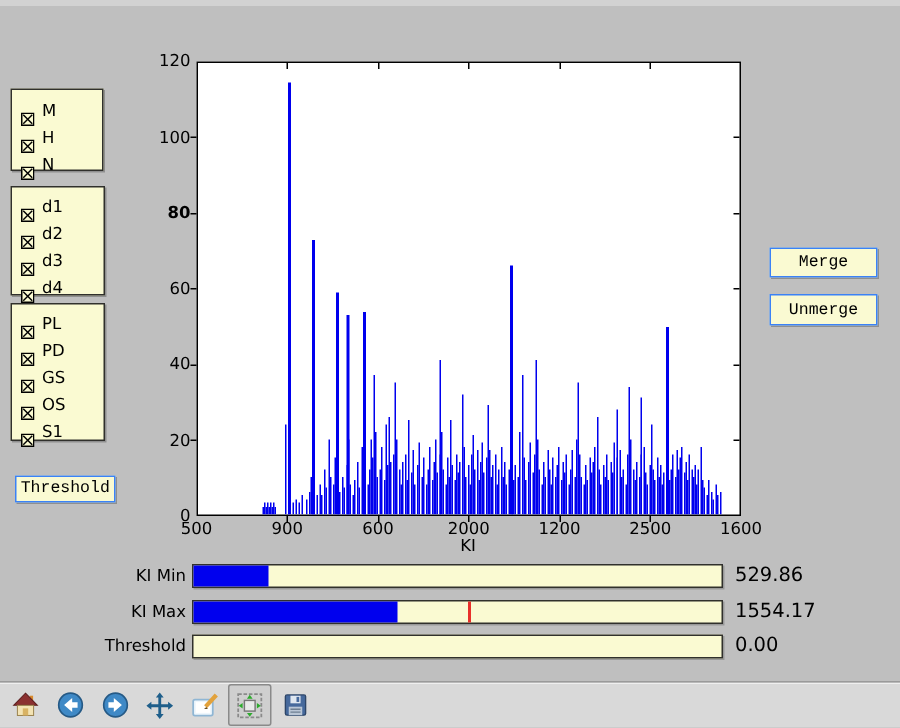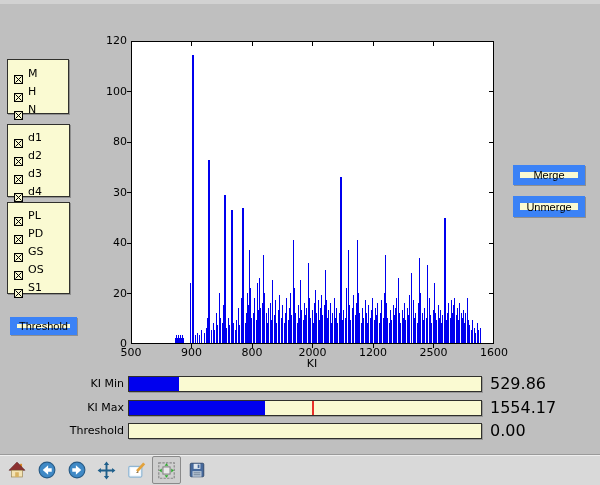--- a/index.html
+++ b/index.html
@@ -31,39 +31,39 @@
     background:#fafad2;border:1px solid #30302c;box-sizing:border-box;
     box-shadow:1px 1px 0 rgba(0,0,0,0.25);
   }
   .cbx-row{position:relative;height:18px;display:flex;align-items:center;padding-left:6px;}
   .cbx-box{width:9px;height:9px;flex:0 0 9px;margin-right:5px;display:block;}
   .cbx-label{font-size:11px;color:#000;}
   #group-1{left:7px;top:59px;width:62px;height:55px;padding-top:4px;}
   #group-2{left:7px;top:124px;width:63px;height:73px;padding-top:3px;}
   #group-3{left:7px;top:202px;width:63px;height:92px;padding-top:3px;}
   .btn{
-    background:#fafad2;border:7px solid #3b82f6;box-sizing:border-box;
+    background:#fafad2;border:1px solid #3b82f6;box-sizing:border-box;
     box-shadow:1px 1px 0 rgba(0,0,0,0.25);
     font-size:11px;color:#000;text-align:center;cursor:pointer;
     display:flex;align-items:center;justify-content:center;
-    font-family:Liberation Sans, sans-serif;
+    font-family:Liberation Mono, monospace;
   }
   #autoscale-btn{left:10px;top:317px;width:67px;height:18px;}
   #merge-btn{left:513px;top:165px;width:72px;height:20px;}
   #unmerge-btn{left:513px;top:196px;width:72px;height:21px;}
   
   .slider-label{position:absolute;left:0;width:124px;text-align:right;font-size:11px;color:#000;line-height:16px;}
   .slider-track{
     position:absolute;left:128px;width:354px;height:16px;
     background:#fafad2;border:1px solid #30302c;box-sizing:border-box;
     box-shadow:1px 1px 0 rgba(0,0,0,0.2);
   }
   .slider-fill{position:absolute;left:0;top:0;bottom:0;background:#0000ee;}
   .slider-init{position:absolute;top:0;bottom:0;width:2px;background:#e8302a;display:none;}
-  .slider-value{position:absolute;left:490px;width:100px;font-size:16px;color:#000;line-height:16px;}
+  .slider-value{position:absolute;left:490px;width:100px;font-size:13px;color:#000;line-height:16px;}
   
   #toolbar{
     left:0;top:454px;width:600px;height:31px;background:#d9d9d9;
     border-top:1px solid #9a9a9a;box-shadow:inset 0 1px 0 #efefef;
     display:flex;align-items:center;padding-left:2px;box-sizing:border-box;
   }
   .tb-btn{
     width:27px;height:26px;margin-right:1px;background:#d9d9d9;
     border:1px solid #d9d9d9;border-radius:2px;
     display:flex;align-items:center;justify-content:center;cursor:pointer;
@@ -425,35 +425,35 @@
     </div>
 </div>
 <div id="axis-decorations">
     <div class="ytick-label" style="left: 0px; top: 337px; position: absolute;">0</div>
     <div class="ytick-label" style="left: 0px; top: 286.5px; position: absolute;">20</div>
     <div class="tick" style="left: 127px; top: 293px; width: 4px; height: 1px; position: absolute;"></div>
     <div class="tick" style="left: 489px; top: 293px; width: 4px; height: 1px; position: absolute;"></div>
     <div class="ytick-label" style="left: 0px; top: 236px; position: absolute;">40</div>
     <div class="tick" style="left: 127px; top: 242.5px; width: 4px; height: 1px; position: absolute;"></div>
     <div class="tick" style="left: 489px; top: 242.5px; width: 4px; height: 1px; position: absolute;"></div>
-    <div class="ytick-label" style="left: 0px; top: 185.5px; position: absolute;">30</div>
+    <div class="ytick-label" style="left: 0px; top: 185.5px; position: absolute;">60</div>
     <div class="tick" style="left: 127px; top: 192px; width: 4px; height: 1px; position: absolute;"></div>
     <div class="tick" style="left: 489px; top: 192px; width: 4px; height: 1px; position: absolute;"></div>
-    <div class="ytick-label" style="left: 0px; top: 135px; position: absolute;">80</div>
+    <div class="ytick-label" style="left: 0px; top: 135px; position: absolute; font-weight: bold;">80</div>
     <div class="tick" style="left: 127px; top: 141.5px; width: 4px; height: 1px; position: absolute;"></div>
     <div class="tick" style="left: 489px; top: 141.5px; width: 4px; height: 1px; position: absolute;"></div>
     <div class="ytick-label" style="left: 0px; top: 84.5px; position: absolute;">100</div>
     <div class="tick" style="left: 127px; top: 91px; width: 4px; height: 1px; position: absolute;"></div>
     <div class="tick" style="left: 489px; top: 91px; width: 4px; height: 1px; position: absolute;"></div>
     <div class="ytick-label" style="left: 0px; top: 34px; position: absolute;">120</div>
     <div class="xtick-label" style="left: 109px; top: 346px; position: absolute;">500</div>
     <div class="xtick-label" style="left: 169.5px; top: 346px; position: absolute;">900</div>
     <div class="tick" style="left: 191px; top: 42px; width: 1px; height: 4px; position: absolute;"></div>
     <div class="tick" style="left: 191px; top: 344px; width: 1px; height: 4px; position: absolute;"></div>
-    <div class="xtick-label" style="left: 230px; top: 346px; position: absolute;">800</div>
+    <div class="xtick-label" style="left: 230px; top: 346px; position: absolute;">600</div>
     <div class="tick" style="left: 251.5px; top: 42px; width: 1px; height: 4px; position: absolute;"></div>
     <div class="tick" style="left: 251.5px; top: 344px; width: 1px; height: 4px; position: absolute;"></div>
     <div class="xtick-label" style="left: 290.5px; top: 346px; position: absolute;">2000</div>
     <div class="tick" style="left: 312px; top: 42px; width: 1px; height: 4px; position: absolute;"></div>
     <div class="tick" style="left: 312px; top: 344px; width: 1px; height: 4px; position: absolute;"></div>
     <div class="xtick-label" style="left: 351px; top: 346px; position: absolute;">1200</div>
     <div class="tick" style="left: 372.5px; top: 42px; width: 1px; height: 4px; position: absolute;"></div>
     <div class="tick" style="left: 372.5px; top: 344px; width: 1px; height: 4px; position: absolute;"></div>
     <div class="xtick-label" style="left: 411.5px; top: 346px; position: absolute;">2500</div>
     <div class="tick" style="left: 433px; top: 42px; width: 1px; height: 4px; position: absolute;"></div>

